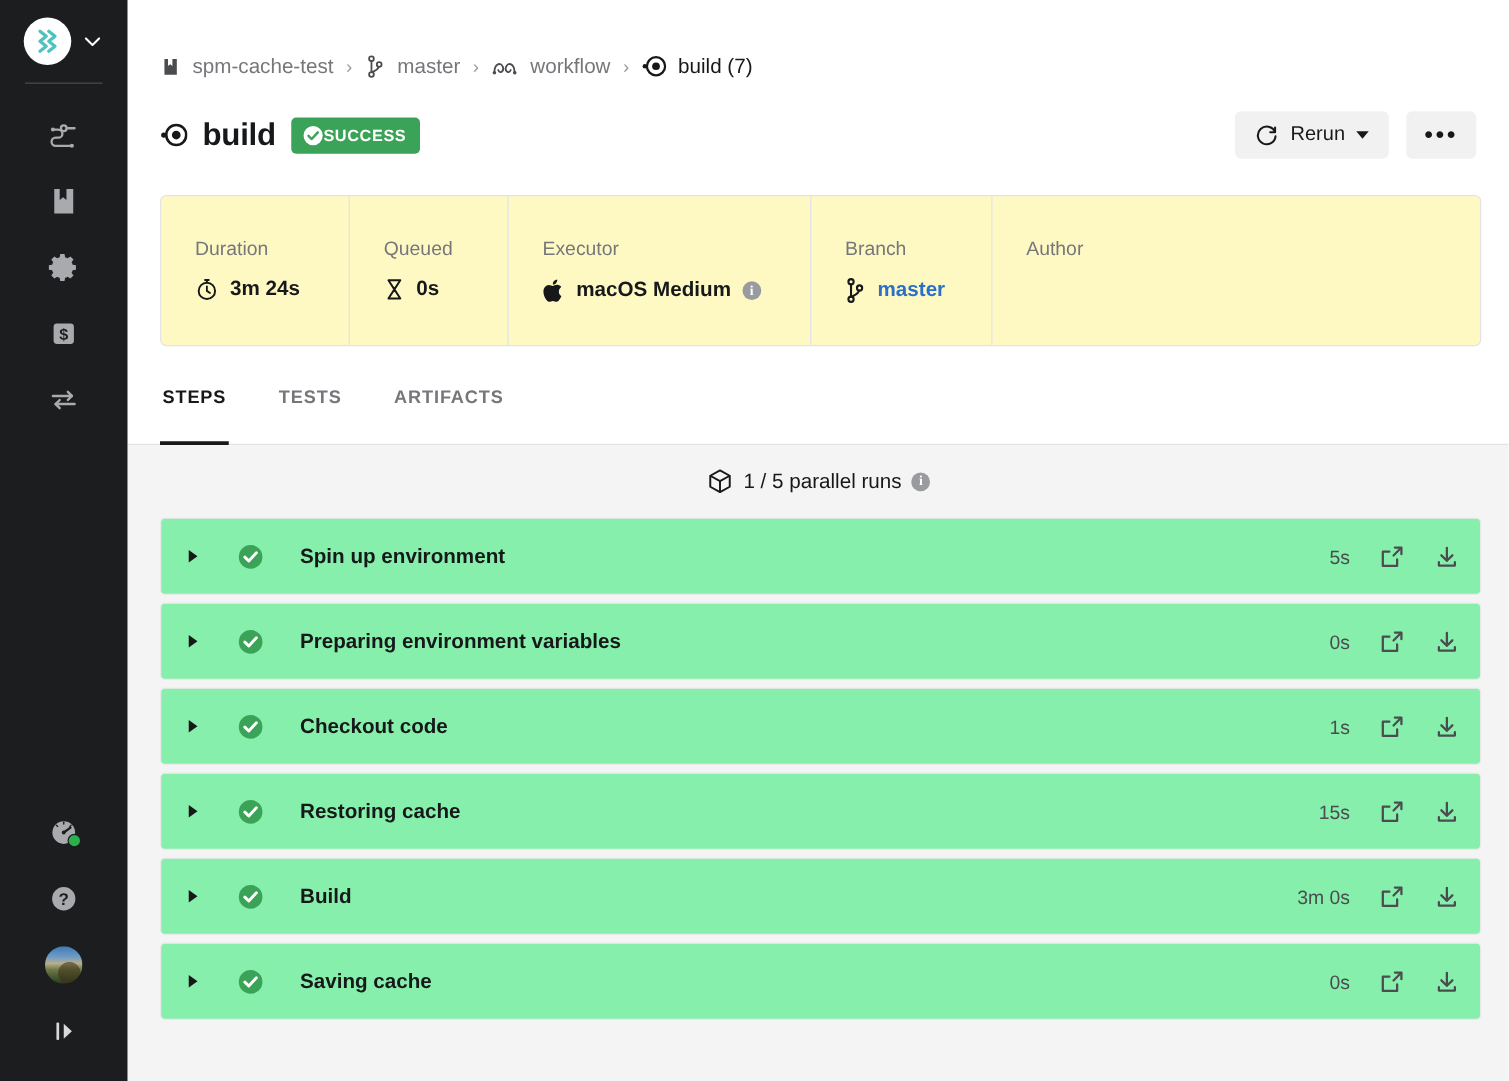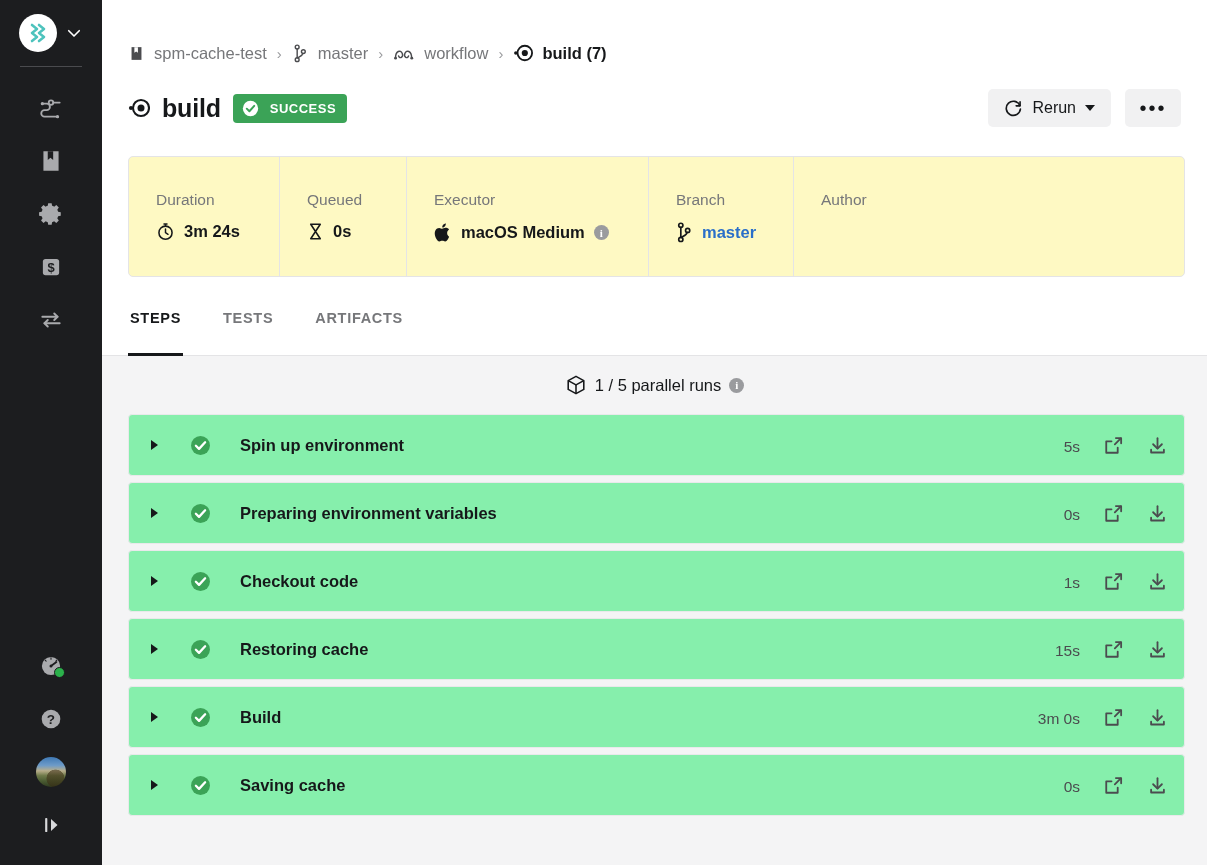--- a/index.html
+++ b/index.html
@@ -73,38 +73,38 @@
   
   .breadcrumb {
     display: flex; align-items: center;
     padding: 30px 0 0 26px;
     gap: 9px;
     font-size: 16.5px;
     height: 76px;
   }
   .crumb { display: flex; align-items: center; gap: 9px; }
   .crumb-text { color: #76777a; text-decoration: none; }
-  .crumb-text.active { color: #16181a; font-weight: bold; }
+  .crumb-text.active { color: #16181a; font-weight: normal; }
   .crumb-sep { color: #9a9b9e; font-size: 15px; padding: 0 1px; }
   .crumb-icon { display: flex; align-items: center; }
 
   
   .title-row {
     display: flex; align-items: center;
     padding: 0 26px 0 26px;
     height: 56px;
     margin-top: 4px;
   }
   .title-left { display: flex; align-items: center; gap: 12px; }
   .page-title {
     font-size: 25px; font-weight: bold; color: #16181a;
     letter-spacing: -0.2px;
   }
   .badge {
-    display: inline-flex; align-items: center; gap: 11px;
+    display: inline-flex; align-items: center; gap: 0;
     background: #3ba357; color: #fff;
     border-radius: 4px;
     padding: 6px 11px 6px 9px;
     font-size: 13px; font-weight: bold; letter-spacing: 0.5px;
   }
   .title-right { margin-left: auto; display: flex; align-items: center; gap: 14px; }
   .btn {
     background: #f1f1f2; border: none; border-radius: 5px;
     height: 38px; display: inline-flex; align-items: center; justify-content: center;
     gap: 9px; padding: 4px 16px;

